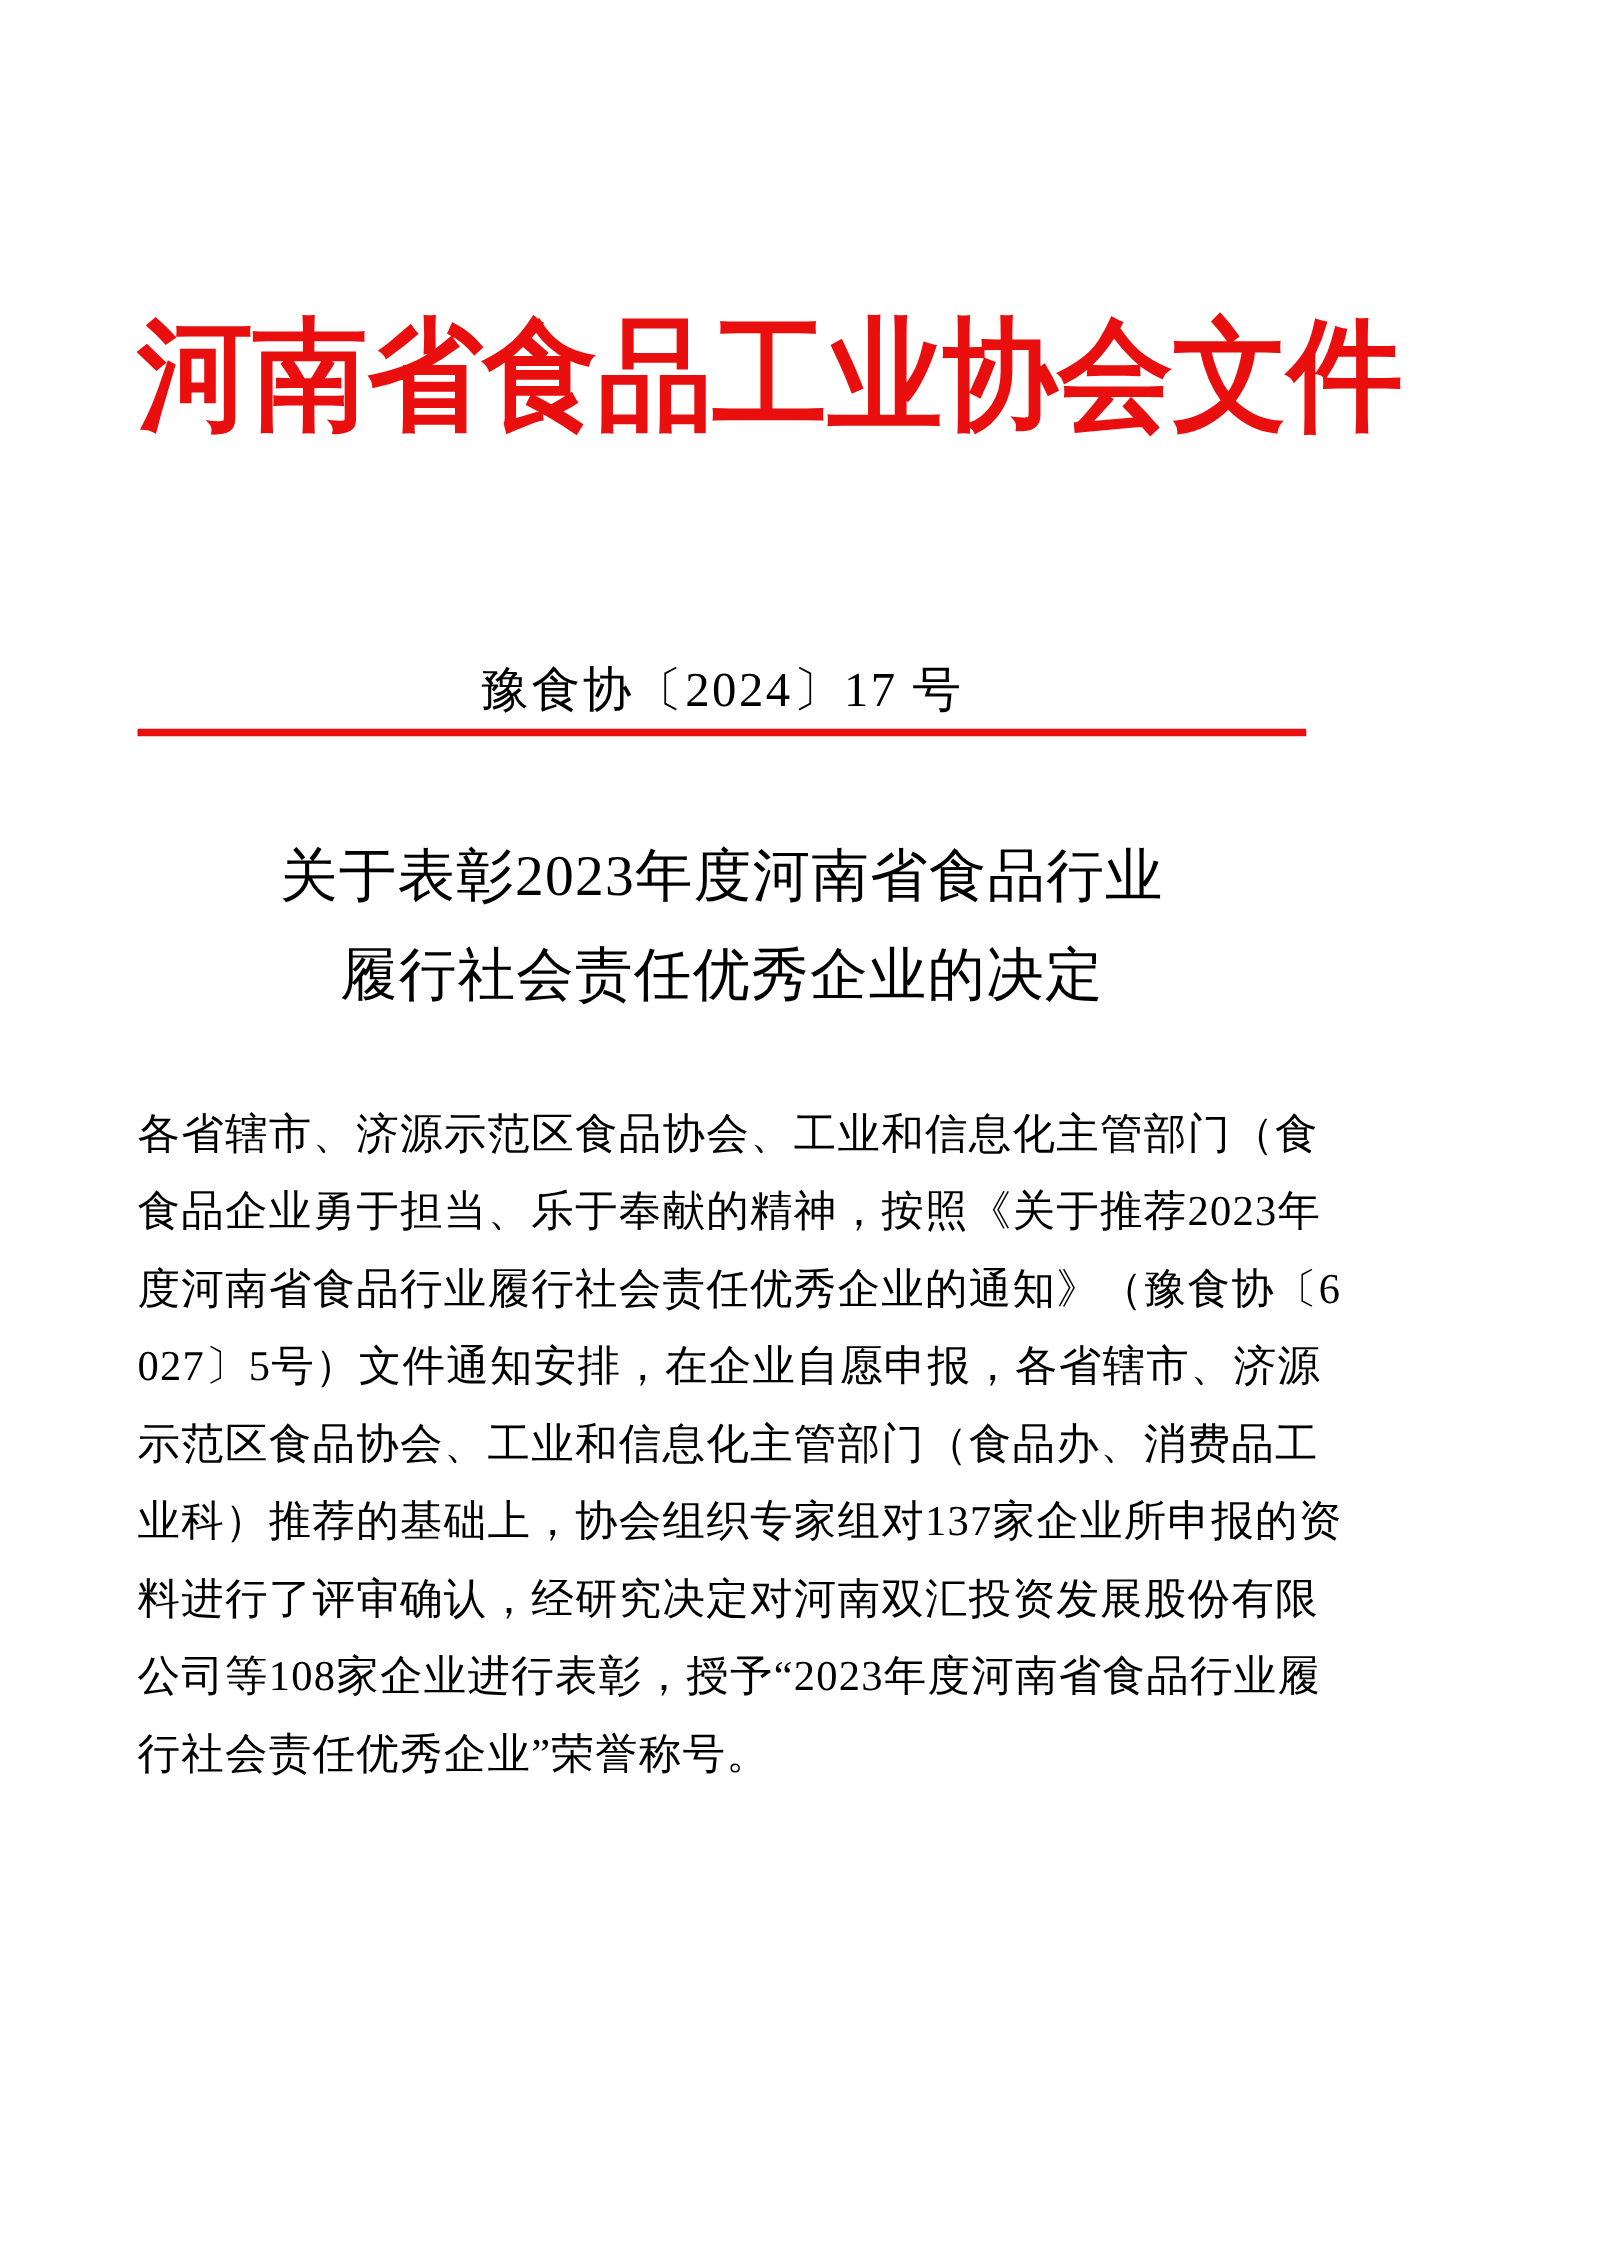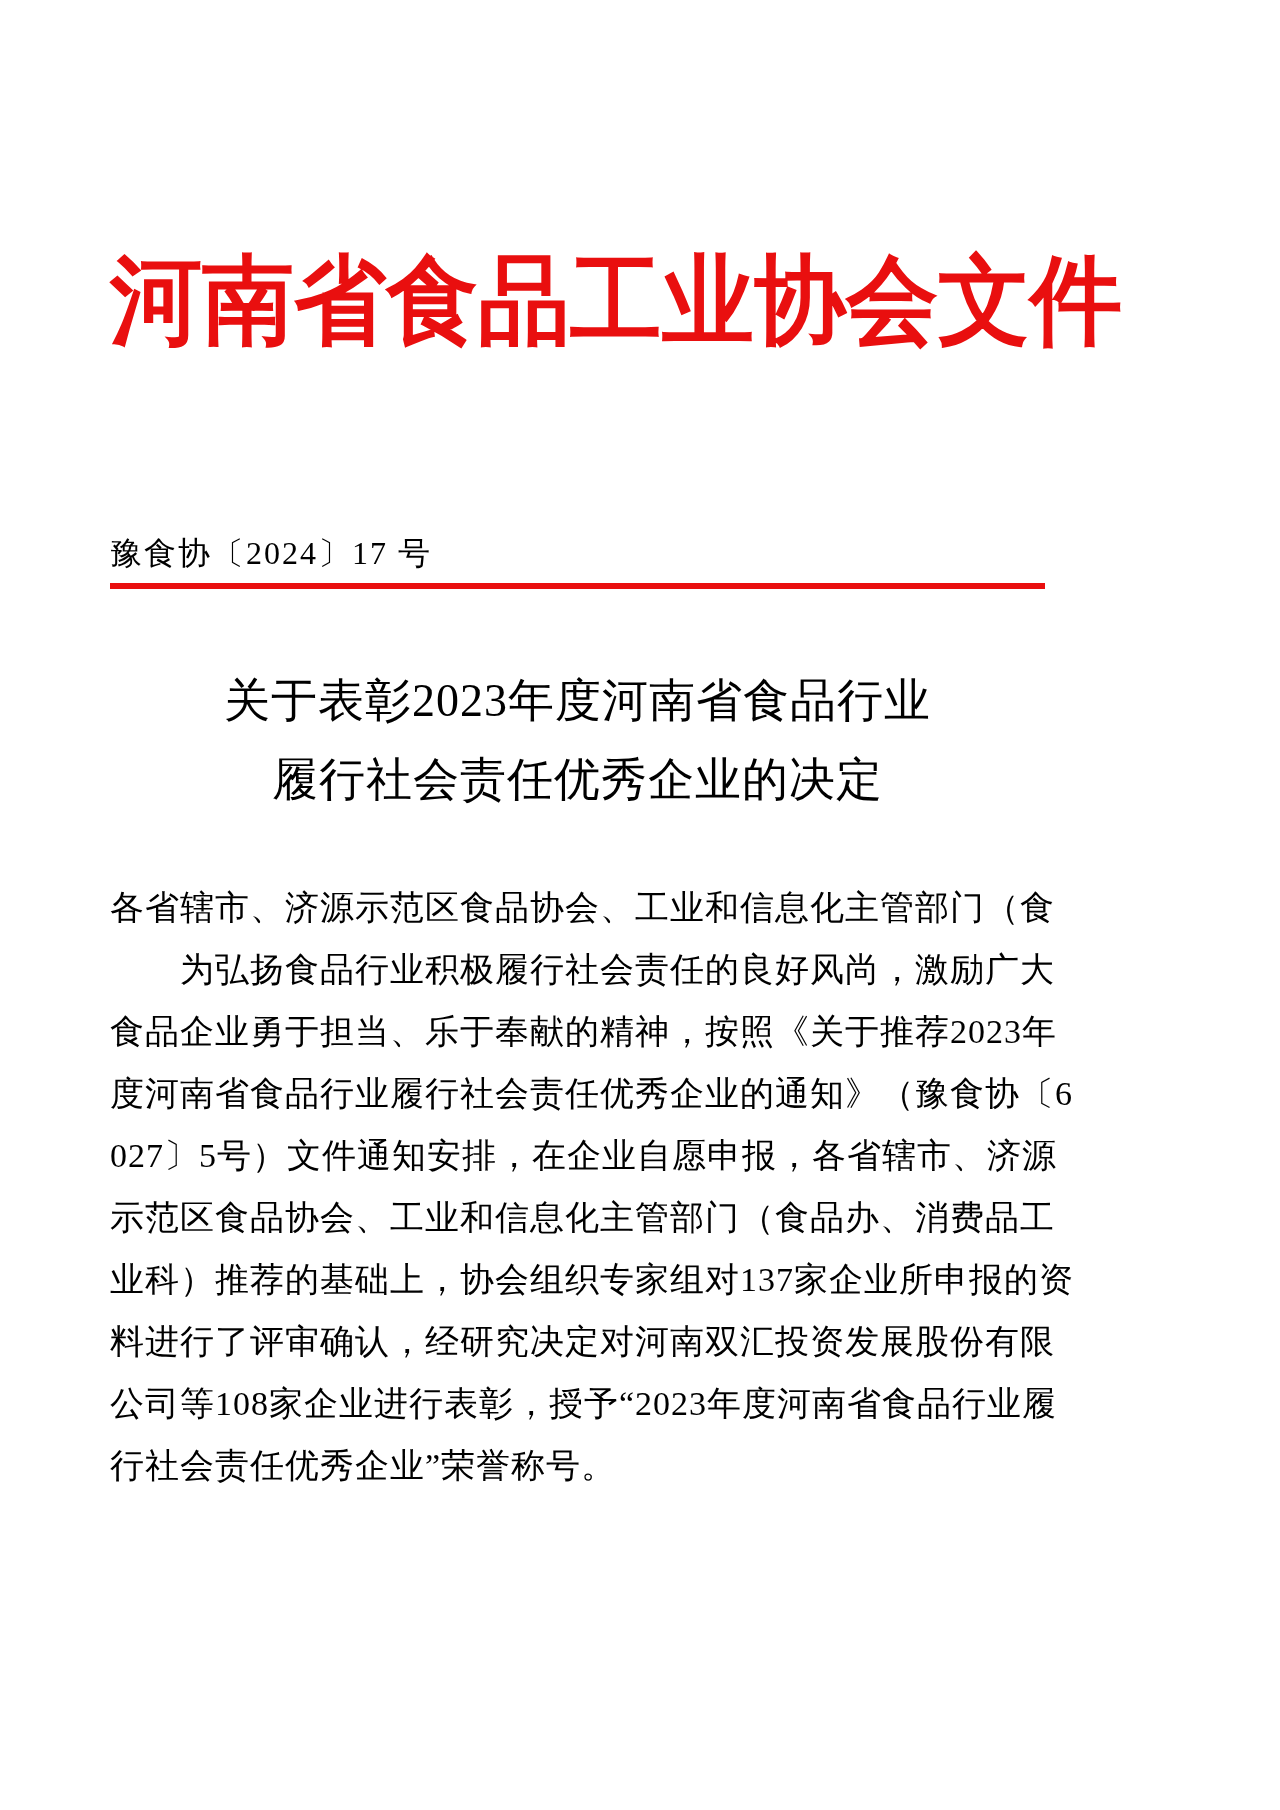--- a/index.html
+++ b/index.html
@@ -26,21 +26,22 @@
     font-weight: 900;
     font-size: 92px;
     line-height: 1.18;
     white-space: nowrap;
     transform: scaleY(1.06);
     transform-origin: center top;
   }
   
   .doc-number {
     margin-top: 196px;
-    font-size: 32px;
+    text-align: center;
+    font-size: 39px;
     line-height: 36px;
     letter-spacing: 2px;
   }
   
   .red-rule {
     margin-top: 12px;
     height: 6px;
     width: 100%;
     background: #e90f0f;
   }
@@ -84,21 +85,20 @@
   <div class="red-rule"></div>
 
   <div class="doc-title">
     <div>关于表彰2023年度河南省食品行业</div>
     <div>履行社会责任优秀企业的决定</div>
   </div>
 
   <div class="body-text">
     <div class="line">各省辖市、济源示范区食品协会、工业和信息化主管部门（食</div>
 
-    <div class="line indent">为弘扬食品行业积极履行社会责任的良好风尚，激励广大</div>
     <div class="line">食品企业勇于担当、乐于奉献的精神，按照《关于推荐2023年</div>
     <div class="line">度河南省食品行业履行社会责任优秀企业的通知》（豫食协〔6</div>
     <div class="line">027〕5号）文件通知安排，在企业自愿申报，各省辖市、济源</div>
     <div class="line">示范区食品协会、工业和信息化主管部门（食品办、消费品工</div>
     <div class="line">业科）推荐的基础上，协会组织专家组对137家企业所申报的资</div>
     <div class="line">料进行了评审确认，经研究决定对河南双汇投资发展股份有限</div>
     <div class="line">公司等108家企业进行表彰，授予“2023年度河南省食品行业履</div>
     <div class="line short">行社会责任优秀企业”荣誉称号。</div>
   </div>
 

